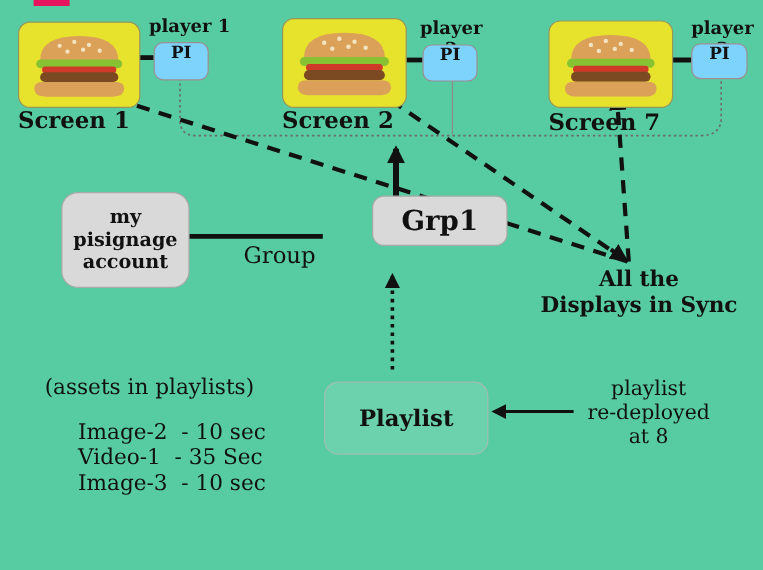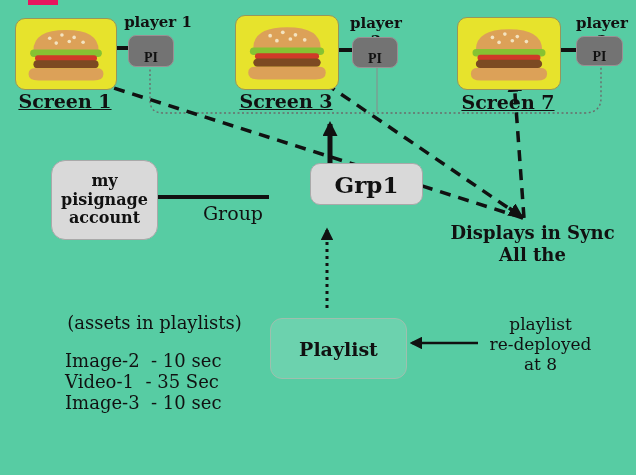--- a/index.html
+++ b/index.html
@@ -6,46 +6,46 @@
   .canvas{position:relative;width:636px;height:475px;background:#57cca3;overflow:hidden;
           font-family:"DejaVu Serif",serif;color:#111;}
   .abs{position:absolute;}
   svg.wires{position:absolute;left:0;top:0;width:636px;height:475px;pointer-events:none;}
   .accent-bar{left:28px;top:0;width:30px;height:5px;background:#e8155e;}
   .screen-box{background:#e7e32c;border:1px solid #97965a;border-radius:10px;
               display:flex;align-items:center;justify-content:center;}
   .screen1{left:15px;top:18px;width:100px;height:70px;}
   .screen2{left:235px;top:15px;width:102px;height:73px;}
   .screen3{left:457px;top:17px;width:102px;height:71px;}
-  .screen-label{font-weight:700;font-size:19px;text-align:center;text-decoration:underline;}
+  .screen-label{font-weight:700;font-size:19px;text-align:left;}
   .slabel1{left:15px;top:90px;width:100px;}
   .slabel2{left:235px;top:90px;width:102px;}
   .slabel3{left:457px;top:91px;width:102px;}
   .player-label{font-weight:700;font-size:15px;text-align:center;}
   .plabel1{left:118px;top:13px;width:80px;}
   .plabel2{left:344px;top:14px;width:64px;}
   .plabel3{left:570px;top:14px;width:64px;}
-  .pi-box{background:#737373;border:1.5px solid #9b8f93;border-radius:8px;
-          display:flex;align-items:flex-end;justify-content:center;font-weight:700;font-size:14px;font-family:Liberation Serif, serif;}
+  .pi-box{background:#7dd3fc;border:1.5px solid #9b8f93;border-radius:8px;
+          display:flex;align-items:flex-start;justify-content:center;font-weight:700;font-size:14px;}
   .pi1{left:128px;top:35px;width:44px;height:30px;}
   .pi2{left:352px;top:37px;width:44px;height:29px;}
   .pi3{left:576px;top:36px;width:45px;height:28px;}
   .gray-box{background:#d9d9d9;border:1px solid #a9a9a9;display:flex;align-items:center;
             justify-content:center;text-align:center;font-weight:700;}
   .account-box{left:51px;top:160px;width:101px;height:74px;border-radius:14px;
                font-size:16px;line-height:1.18;padding:2px;}
   .grp-box{left:271px;top:163px;width:111px;height:40px;border-radius:10px;font-size:23px;margin-left:39px;}
   .group-label{left:178px;top:202px;width:110px;font-size:19px;text-align:center;}
   .sync-note{left:430px;top:222px;width:205px;text-align:center;font-weight:700;
              font-size:18px;line-height:1.22;}
   .playlist-box{left:270px;top:318px;width:135px;height:59px;border-radius:12px;
                 background:rgba(255,255,255,0.13);border:1px solid #9fbfae;
                 display:flex;align-items:center;justify-content:center;
                 font-weight:700;font-size:19px;}
-  .assets-title{left:57px;top:312px;width:195px;text-align:center;font-size:18px;}
+  .assets-title{left:27px;top:312px;width:195px;text-align:center;font-size:18px;}
   .asset-list{left:65px;top:350px;width:210px;font-size:18px;line-height:21px;}
   .asset-list div{white-space:pre;}
   .redeploy-note{left:478px;top:314px;width:125px;text-align:center;font-size:17px;
                  line-height:20px;}
 </style>
 </head>
 <body>
 
 <div class="canvas">
 
@@ -113,21 +113,21 @@
   <div class="abs player-label plabel1">player 1</div>
   <div class="abs pi-box pi1">
     <span>PI</span>
   </div>
 
   <div class="abs screen-box screen2">
     <svg width="86" height="59" viewBox="0 0 100 70">
         <use href="#burger"></use>
       </svg>
   </div>
-  <div class="abs screen-label slabel2">Screen 3</div>
+  <div class="abs screen-label slabel2">Screen 2</div>
   <div class="abs player-label plabel2">player 2</div>
   <div class="abs pi-box pi2">
     <span>PI</span>
   </div>
 
   <div class="abs screen-box screen3">
     <svg width="86" height="58" viewBox="0 0 100 70">
         <use href="#burger"></use>
       </svg>
   </div>
@@ -139,22 +139,22 @@
 
   <div class="abs group-label">Group</div>
   <div class="abs gray-box account-box">
     <span>my pisignage account</span>
   </div>
   <div class="abs gray-box grp-box">
     <span>Grp1</span>
   </div>
 
   <div class="abs sync-note">
+    <div>All the</div>
     <div>Displays in Sync</div>
-    <div>All the</div>
   </div>
 
   <div class="abs playlist-box">
     <span>Playlist</span>
   </div>
 
   <div class="abs assets-title">(assets in playlists)</div>
   <div class="abs asset-list">
     <div>Image-2  - 10 sec</div>
     <div>Video-1  - 35 Sec</div>

